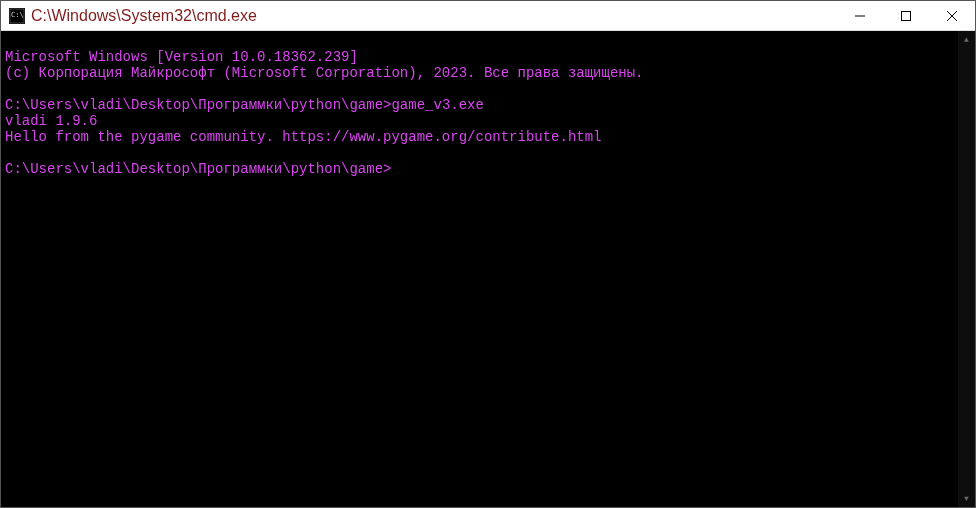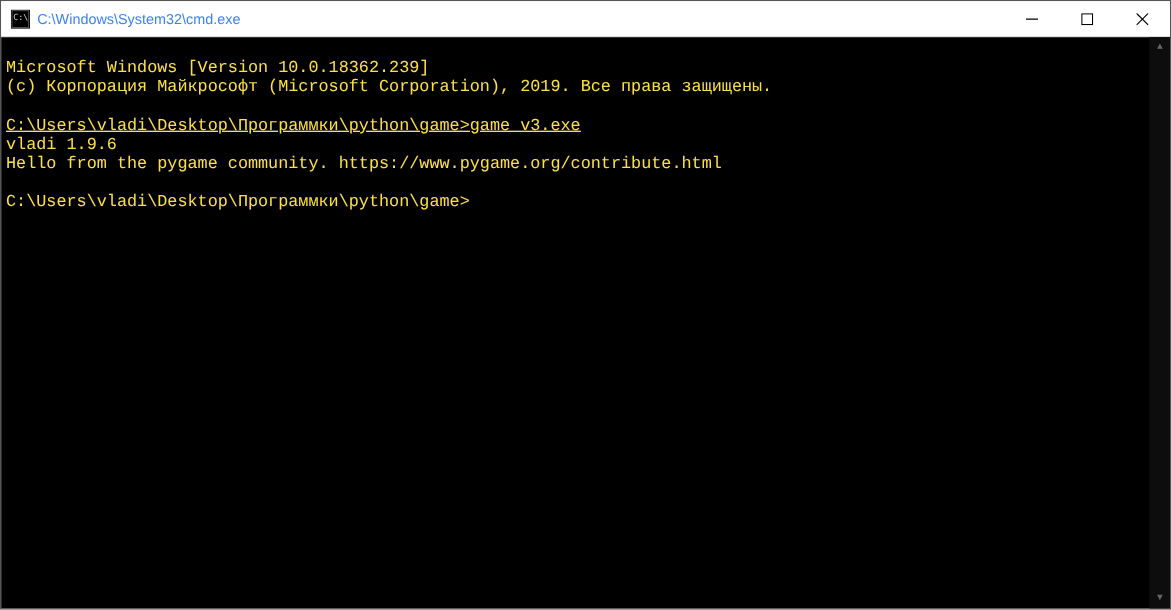--- a/index.html
+++ b/index.html
@@ -28,22 +28,22 @@
   .title-icon {
     width: 16px;
     height: 16px;
     margin: 0 6px 0 8px;
     display: flex;
     align-items: center;
     justify-content: center;
   }
   .title-icon svg { width: 16px; height: 16px; }
   .title-text {
-    font-size: 12px;
-    color: #3b82f6;
+    font-size: 16px;
+    color: #7f1d1d;
     flex: 1;
     white-space: nowrap;
   }
   .title-controls {
     display: flex;
     height: 100%;
   }
   .title-btn {
     width: 46px;
     height: 100%;
@@ -58,21 +58,21 @@
     background: #000;
     color: #ccc;
     font-family: Consolas, 'Courier New', monospace;
     font-size: 14px;
     line-height: 16px;
     padding: 2px 4px;
     white-space: pre;
     position: relative;
     overflow: hidden;
   }
-  .console-text { color: #fde047; }
+  .console-text { color: #d946ef; }
   .scrollbar {
     position: absolute;
     right: 0;
     top: 0;
     bottom: 0;
     width: 17px;
     background: #0d0d0d;
     display: flex;
     flex-direction: column;
   }
@@ -83,21 +83,21 @@
     align-items: center;
     justify-content: center;
     color: #666;
     font-size: 8px;
     background: #0d0d0d;
   }
   .scroll-track {
     flex: 1;
     background: #0d0d0d;
   }
-  .inline { display: inline; text-decoration: underline; }
+  .inline { display: inline; }
 </style>
 </head>
 <body>
 
 <div class="window">
   <div class="title-bar">
     <span class="title-icon">
       <svg viewBox="0 0 16 16">
         <rect x="0" y="0" width="16" height="16" fill="#000"></rect>
         <rect x="1" y="1" width="14" height="14" fill="#000" stroke="#888" stroke-width="0.5"></rect>
@@ -119,21 +119,21 @@
       <div class="title-btn">
         <svg viewBox="0 0 10 10">
           <line x1="0" y1="0" x2="10" y2="10" stroke="#000" stroke-width="1"></line>
           <line x1="10" y1="0" x2="0" y2="10" stroke="#000" stroke-width="1"></line>
         </svg>
       </div>
     </div>
   </div>
   <div class="console">
 <span class="console-text">Microsoft Windows [Version 10.0.18362.239]</span>
-<span class="console-text">(c) Корпорация Майкрософт (Microsoft Corporation), 2019. Все права защищены.</span>
+<span class="console-text">(c) Корпорация Майкрософт (Microsoft Corporation), 2023. Все права защищены.</span>
 <span class="console-text"></span>
 <span class="inline"><span class="console-text inline">C:\Users\vladi\Desktop\Программки\python\game&gt;</span><span class="console-text inline">game_v3.exe</span></span>
 <span class="console-text">vladi 1.9.6</span>
 <span class="console-text">Hello from the pygame community. https://www.pygame.org/contribute.html</span>
 <span class="console-text"></span>
 <span class="console-text">C:\Users\vladi\Desktop\Программки\python\game&gt;</span>
     <div class="scrollbar">
       <div class="scroll-btn">▲</div>
       <div class="scroll-track"></div>
       <div class="scroll-btn">▼</div>

